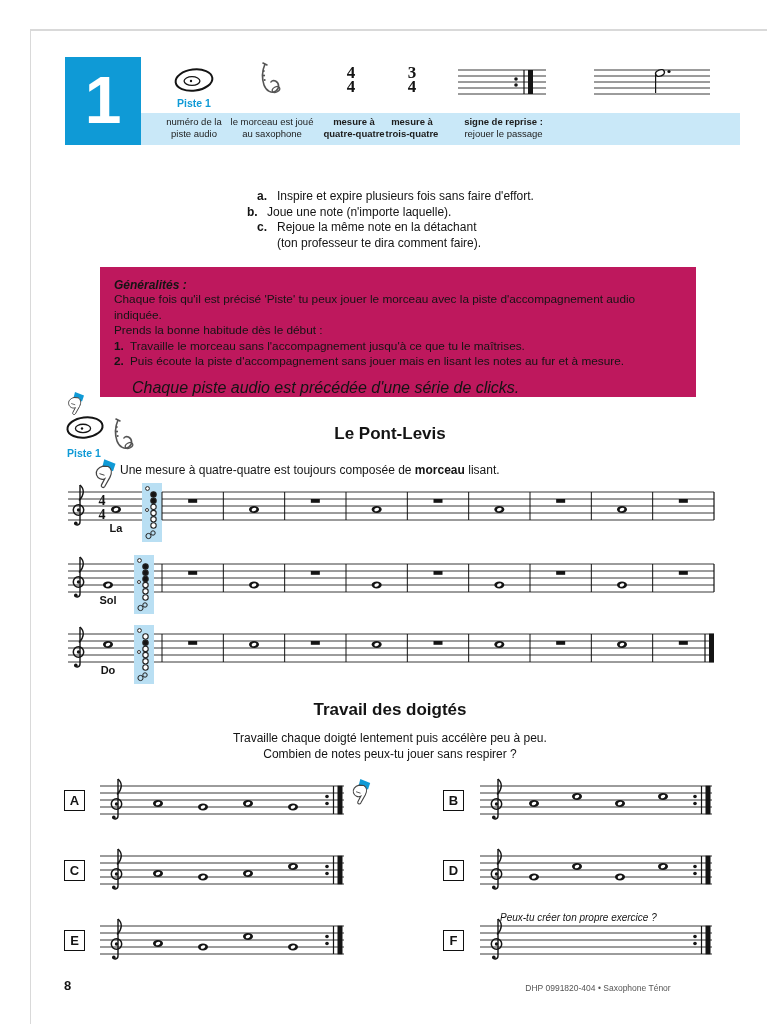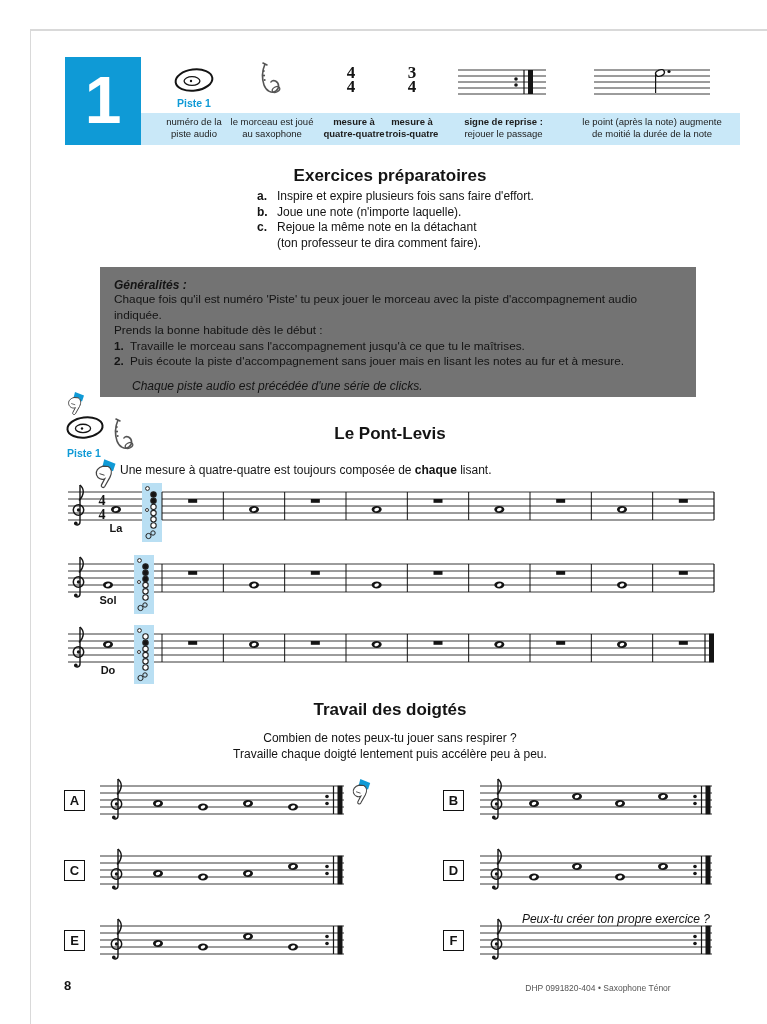--- a/index.html
+++ b/index.html
@@ -10,77 +10,76 @@
   .unit-box{left:65px;top:57px;width:76px;height:88px;background:#0f9ad6;color:#fff;
             font-size:66px;font-weight:bold;text-align:center;line-height:86px;}
   .label-bar{left:141px;top:113px;width:599px;height:32px;background:#c9e8f8;}
   .caption{top:116px;font-size:9.5px;line-height:11.5px;text-align:center;color:#1c1c1c;}
   .caption .b{font-weight:bold;}
   .piste{color:#0f9ad6;font-weight:bold;font-size:10.5px;text-align:center;}
   .h1{font-size:17px;font-weight:bold;text-align:center;}
   .body-t{font-size:12px;}
   .prep-item{position:absolute;font-size:12px;line-height:15px;}
   .prep-item .lab{font-weight:bold;display:inline-block;width:20px;}
-  .gen-box{left:100px;top:267px;width:568px;height:108px;background:#737373;padding:11px 14px;}
+  .gen-box{left:100px;top:267px;width:568px;height:108px;background:#be185d;padding:11px 14px;}
   .gen-box .ttl{font-weight:bold;font-style:italic;font-size:12px;}
   .gen-box .ln{font-size:11.8px;line-height:15.5px;}
   .gen-box .step{font-size:11.8px;line-height:15.5px;}
   .gen-box .step .num{font-weight:bold;display:inline-block;width:16px;}
-  .gen-box .note{font-style:italic;font-size:12px;margin-top:9px;margin-left:18px;}
+  .gen-box .note{font-style:italic;font-size:16px;margin-top:9px;margin-left:18px;}
   .letter-box{width:19px;height:19px;border:1.6px solid #111;text-align:center;
               line-height:19px;font-weight:bold;font-size:13px;background:#fff;}
   .sub-t{font-size:12px;text-align:center;line-height:16px;}
   .footer-num{font-size:13px;font-weight:bold;}
   .imprint{font-size:8.5px;color:#555;text-align:center;}
-  .f-prompt{font-size:12px;font-style:italic;text-align:right;}
+  .f-prompt{font-size:10px;font-style:italic;text-align:left;}
   .tsig{font-family:"Liberation Serif",serif;font-weight:bold;font-size:17px;
         line-height:14px;text-align:center;}
   svg{display:block;}
 </style>
 </head>
 <body>
 
 <div class="page">
   <div class="abs scanline" style="left:30px;top:29px;width:737px;height:2px;"></div>
   <div class="abs scanline" style="left:30px;top:29px;width:1px;height:995px;"></div>
 
   <div class="abs unit-box">
     <span>1</span>
   </div>
   <div class="abs label-bar"></div>
   <div id="header-icons"></div>
   <div id="header-captions"></div>
 
-  <div class="abs h1" style="left:100px;top:166px;width:580px;">Exercices préparatoires</div>
   <div id="prep-items"></div>
 
   <div class="abs gen-box">
     <div class="ttl">Généralités :</div>
     <div id="gen-body">
-        <div class="ln">Chaque fois qu'il est numéro 'Piste' tu peux jouer le morceau avec la piste d'accompagnement audio indiquée.</div>
+        <div class="ln">Chaque fois qu'il est précisé 'Piste' tu peux jouer le morceau avec la piste d'accompagnement audio indiquée.</div>
         <div class="ln">Prends la bonne habitude dès le début :</div>
         <div class="step"><span class="num">1.</span><span>Travaille le morceau sans l'accompagnement jusqu'à ce que tu le maîtrises.</span></div>
         <div class="step"><span class="num">2.</span><span>Puis écoute la piste d'accompagnement sans jouer mais en lisant les notes au fur et à mesure.</span></div>
         <div class="note">Chaque piste audio est précédée d'une série de clicks.</div>
       </div>
   </div>
 
   <div id="piste-cluster"></div>
   <div class="abs piste" style="left:58px;top:447px;width:52px;">Piste 1</div>
 
   <div class="abs h1" style="left:100px;top:424px;width:580px;">Le Pont-Levis</div>
   <div class="abs body-t" style="left:120px;top:463px;">
-    <span>Une mesure à quatre-quatre est toujours composée de </span><b>chaque</b><span> lisant.</span>
+    <span>Une mesure à quatre-quatre est toujours composée de </span><b>morceau</b><span> lisant.</span>
   </div>
   <div id="song-staves"></div>
 
   <div class="abs h1" style="left:100px;top:700px;width:580px;">Travail des doigtés</div>
   <div class="abs sub-t" style="left:100px;top:730px;width:580px;">
+    <div>Travaille chaque doigté lentement puis accélère peu à peu.</div>
     <div>Combien de notes peux-tu jouer sans respirer ?</div>
-    <div>Travaille chaque doigté lentement puis accélère peu à peu.</div>
   </div>
   <div id="exercise-grid"></div>
   <div class="abs f-prompt" style="left:500px;top:912px;width:210px;">Peux-tu créer ton propre exercice ?</div>
 
   <div class="abs footer-num" style="left:64px;top:978px;">8</div>
   <div class="abs imprint" style="left:480px;top:983px;width:236px;">DHP 0991820-404 • Saxophone Ténor</div>
 <svg width="44" height="29.92" viewBox="0 0 44 29.92" style="position: absolute; left: 172px; top: 66px;">
       <ellipse cx="22" cy="14.08" rx="18.48" ry="10.559999999999999" stroke="#141414" stroke-width="2" fill="none" transform="rotate(-7 22 14.08)"></ellipse>
       <ellipse cx="20" cy="15.08" rx="7.92" ry="4.4" stroke="#141414" stroke-width="1.3" fill="none"></ellipse>
       <circle cx="19" cy="15.08" r="1.2" fill="#141414"></circle>
@@ -135,26 +134,22 @@
       <div class="b">quatre-quatre</div>
     </div>
     <div class="abs caption" style="left: 380px; top: 116px; width: 64px;">
       <div class="b">mesure à</div>
       <div class="b">trois-quatre</div>
     </div>
     <div class="abs caption" style="left: 446px; top: 116px; width: 115px;">
       <div class="b">signe de reprise :</div>
       <div>rejouer le passage</div>
     </div>
-    <div class="abs caption" style="left: 568px; top: 116px; width: 168px;">
-      <div>le point (après la note) augmente</div>
-      <div>de moitié la durée de la note</div>
-    </div>
     <div class="prep-item" style="left: 257px; top: 189px;"><span class="lab">a.</span><span>Inspire et expire plusieurs fois sans faire d'effort.</span></div>
-    <div class="prep-item" style="left: 257px; top: 204.5px;"><span class="lab">b.</span><span>Joue une note (n'importe laquelle).</span></div>
+    <div class="prep-item" style="left: 247px; top: 204.5px;"><span class="lab">b.</span><span>Joue une note (n'importe laquelle).</span></div>
     <div class="prep-item" style="left: 257px; top: 220px;"><span class="lab">c.</span><span>Rejoue la même note en la détachant</span></div>
     <div class="prep-item" style="left: 257px; top: 235.5px;"><span class="lab"></span><span>(ton professeur te dira comment faire).</span></div>
     <svg width="26" height="26" viewBox="0 0 26 26" style="position: absolute; left: 62px; top: 391px;">
       <g transform="scale(1)">
         <polygon points="13,1 22,4.5 20,10.5 11.5,7" fill="#0f9ad6"></polygon>
         <path d="M12 6.5 C8 7.5 5.8 10.5 6.8 13.5 C7.8 16.5 11 17.8 13.4 16.6 L10.8 21.5 C10 23.2 12.3 24.4 13.4 22.8 L17.5 15.5 C19.6 11.5 18.6 8.2 16.2 6.8 Z" fill="#fff" stroke="#444" stroke-width="1"></path>
         <line x1="9.2" y1="12.5" x2="13.2" y2="13.8" stroke="#444" stroke-width="0.8"></line>
       </g>
     </svg>
     <svg width="42" height="28.560000000000002" viewBox="0 0 42 28.560000000000002" style="position: absolute; left: 64px; top: 414px;">

